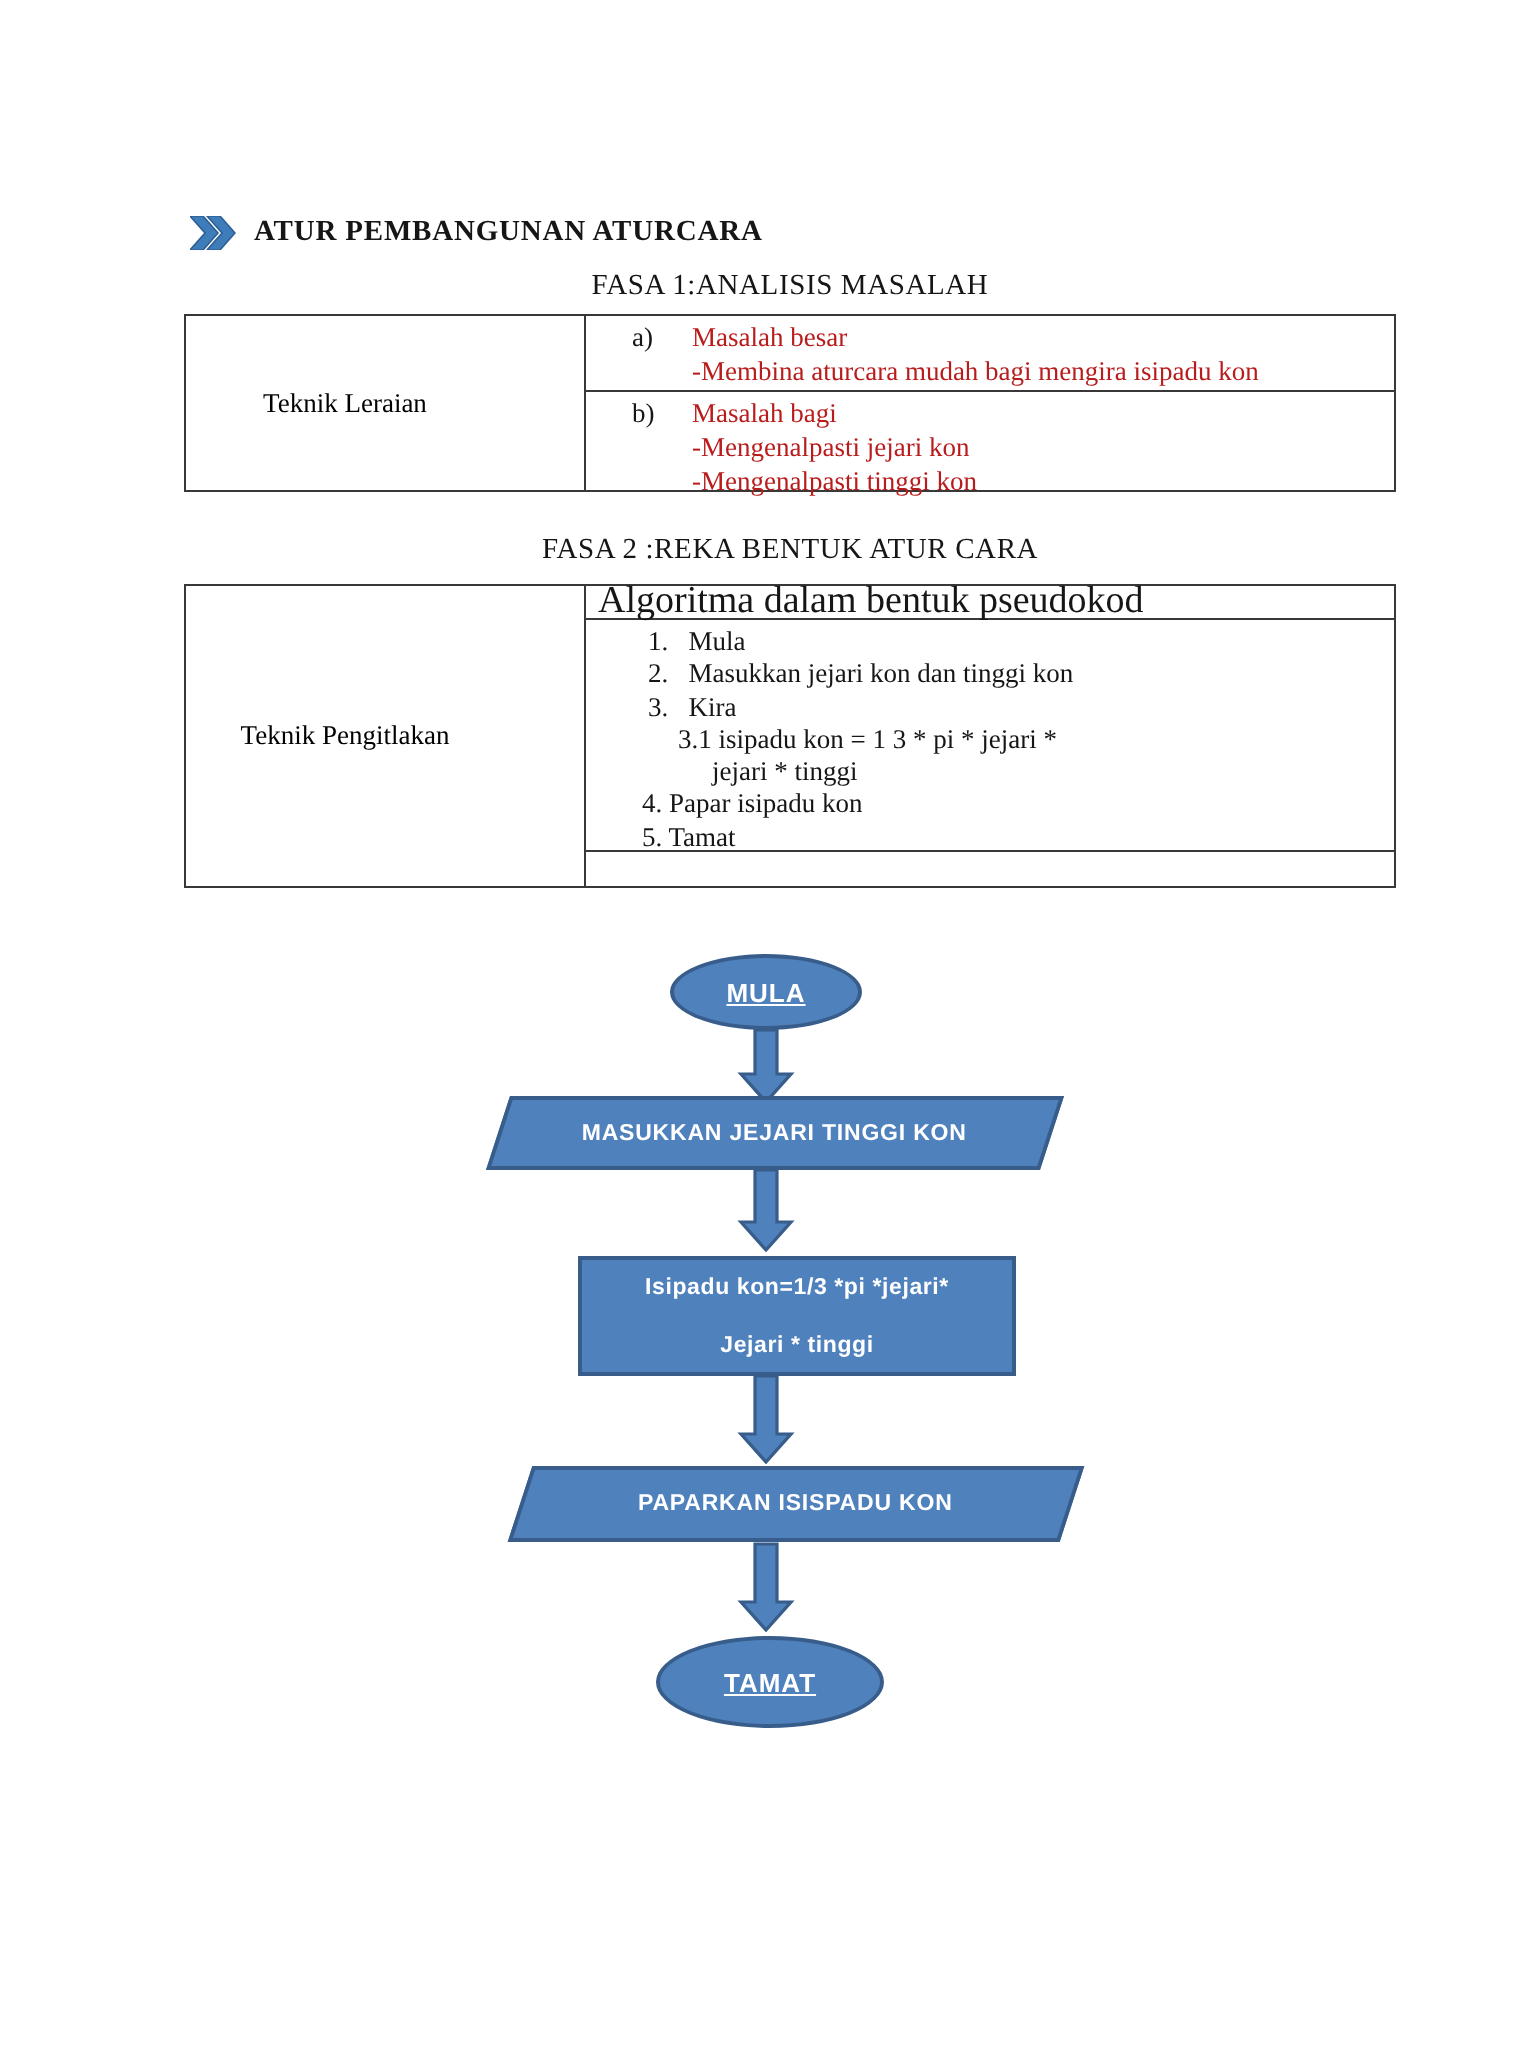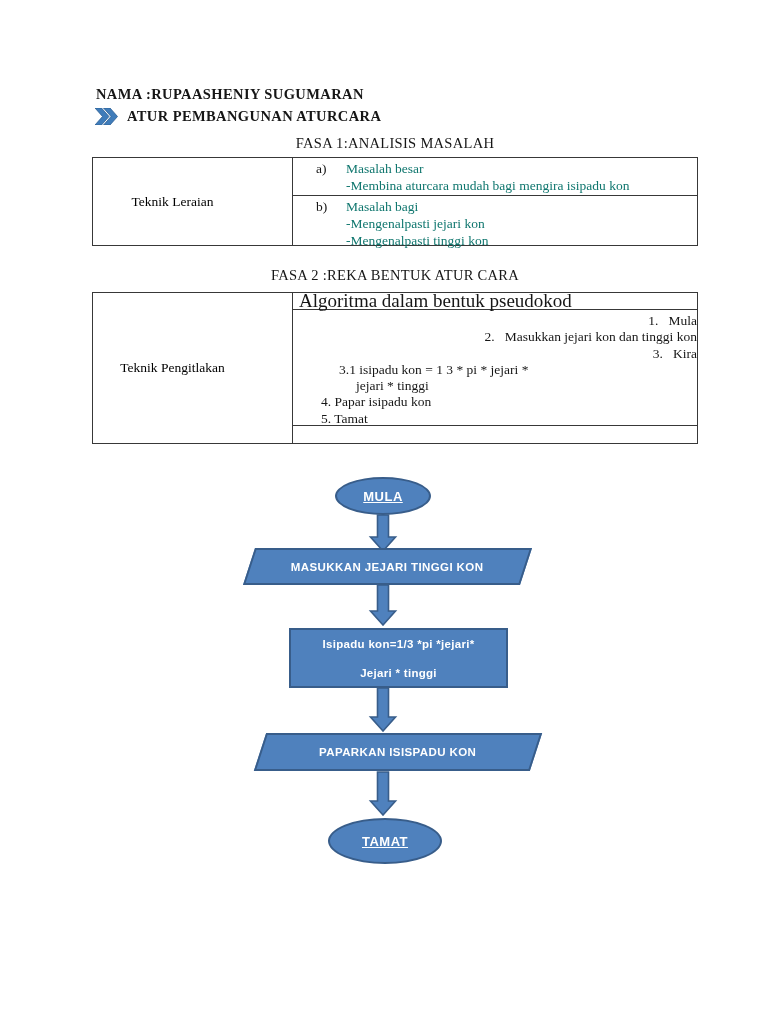--- a/index.html
+++ b/index.html
@@ -19,27 +19,27 @@
   
   .doc-table { position:absolute; left:92px; width:606px; border:1.5px solid #383838; background:#fff; }
   .table1 { top:157px; height:89px; }
   .table2 { top:292px; height:152px; }
   .left-cell { position:absolute; left:0; top:0; bottom:0; width:200px; border-right:1.5px solid #383838;
                display:flex; align-items:center; justify-content:center; font-size:13.5px; color:#000000; padding-right:40px; }
   .right-col { position:absolute; left:200px; right:0; top:0; bottom:0; }
   .t1-row-a { position:absolute; left:0; right:0; top:0; height:38px; border-bottom:1.5px solid #383838; }
   .t1-row-b { position:absolute; left:0; right:0; top:38px; bottom:0; }
   .item-marker { position:absolute; left:23px; top:2px; font-size:13.5px; color:#161616; line-height:17px; }
-  .item-lines { position:absolute; left:53px; right:4px; top:2px; font-size:13.5px; color:#0f766e; line-height:17px; }
+  .item-lines { position:absolute; left:53px; right:4px; top:2px; font-size:13.5px; color:#b91c1c; line-height:17px; }
   .t2-header { position:absolute; left:0; right:0; top:0; height:17px; border-bottom:1.5px solid #383838;
                font-size:19px; line-height:15px; padding-left:6px; color:#161616; }
   .t2-list { position:absolute; left:0; right:0; top:17px; height:116px; border-bottom:1.5px solid #383838; padding-top:3px; }
   .t2-empty { position:absolute; left:0; right:0; bottom:0; height:18px; }
   .alg-line { font-size:13.5px; color:#161616; line-height:16.3px; white-space:pre; }
-  .ind-a { padding-left:31px;text-align:right; }
+  .ind-a { padding-left:31px; }
   .ind-b { padding-left:46px; }
   .ind-c { padding-left:63px; }
   .ind-d { padding-left:28px; }
 
   
   .flow-shape { position:absolute; background:#4f81bd; border:2px solid #385d8a;
                 color:#ffffff; font-family:"Liberation Sans", sans-serif; font-weight:bold;
                 display:flex; align-items:center; justify-content:center; text-align:center; }
   .ellipse { border-radius:50%;text-decoration:underline; }
   .ellipse-start { left:335px; top:477px; width:96px; height:38px; font-size:13px; letter-spacing:.5px; }
@@ -52,21 +52,20 @@
                   padding-top:8px; font-size:11.5px; letter-spacing:.3px;margin-left:16px; }
   .process-rect .p-line2 { margin-top:17px; }
   .flow-arrow { position:absolute; left:368px; }
   .flow-arrow svg { display:block; }
 </style>
 </head>
 <body>
 
 <div class="page">
 
-  <div class="name-line">NAMA :RUPAASHENIY SUGUMARAN</div>
 
   <div class="bullet-row">
     <svg width="23" height="17" viewBox="0 0 23 17">
       <polygon points="0,0 6.5,0 14,8.5 6.5,17 0,17 7.5,8.5" fill="#3f7cba" stroke="#2c5f94" stroke-width="0.8"></polygon>
       <polygon points="8.5,0 15,0 22.5,8.5 15,17 8.5,17 16,8.5" fill="#3f7cba" stroke="#2c5f94" stroke-width="0.8"></polygon>
     </svg>
     <span class="bullet-label">ATUR PEMBANGUNAN ATURCARA</span>
   </div>
 
   <div class="fasa-title fasa1-title">FASA 1:ANALISIS MASALAH</div>

